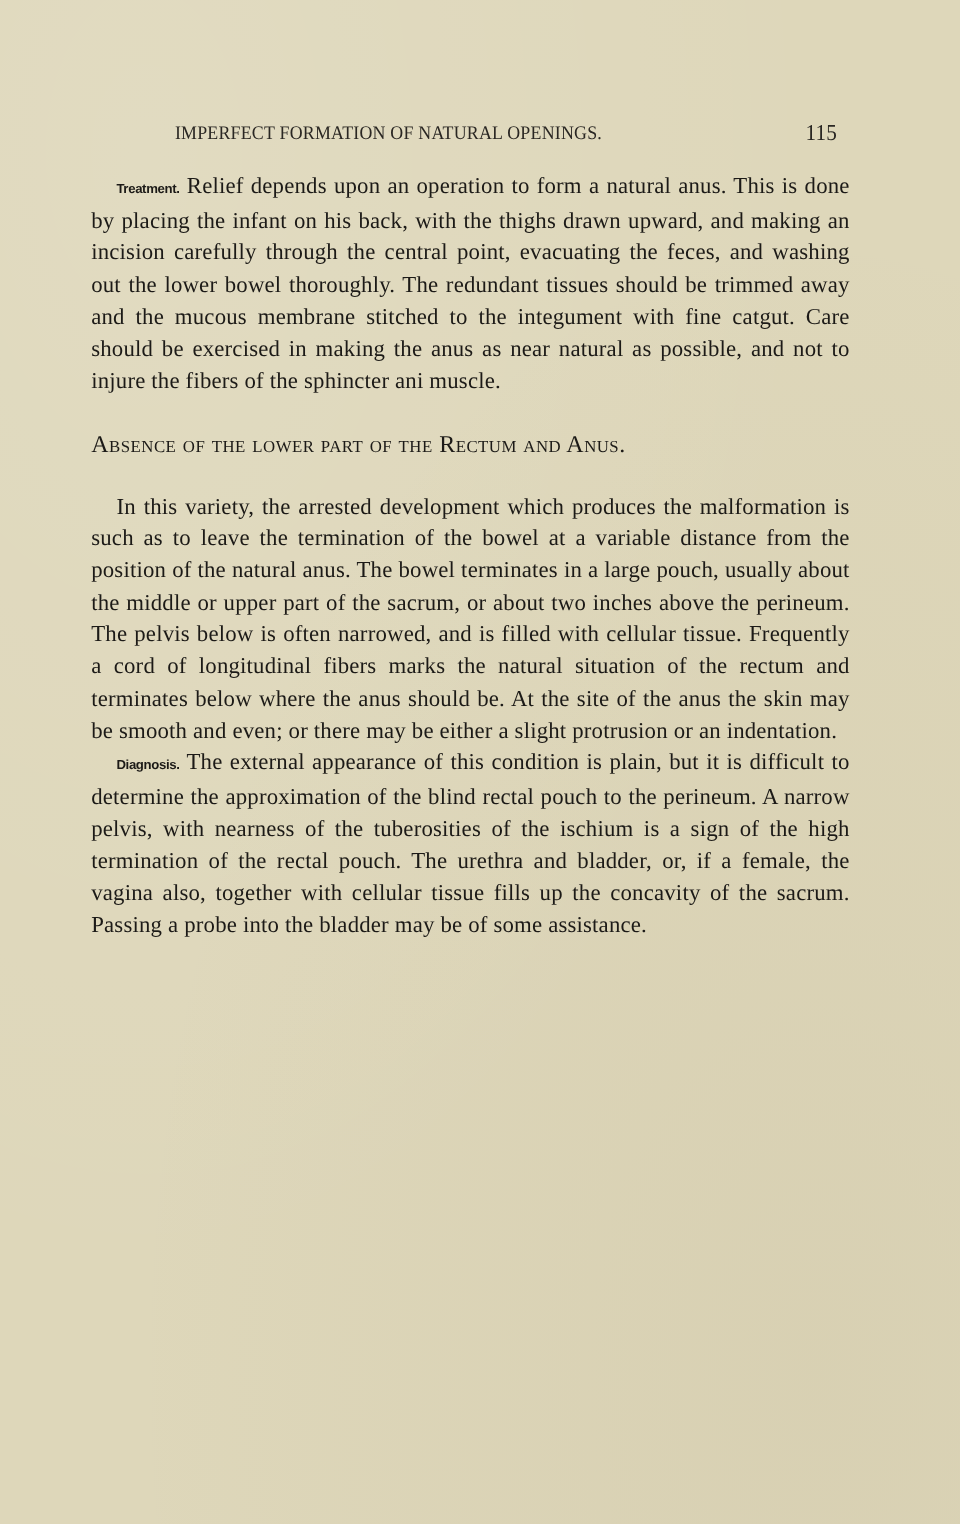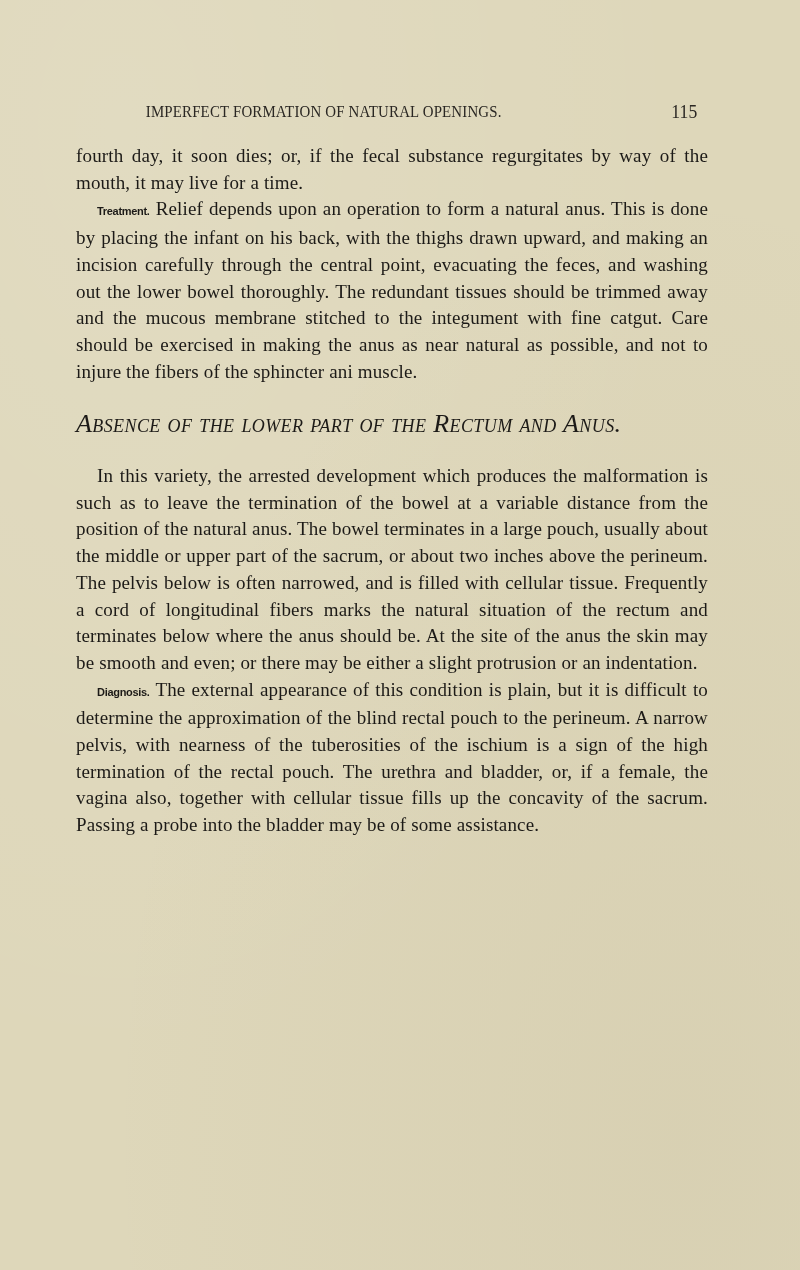--- a/index.html
+++ b/index.html
@@ -61,41 +61,39 @@
   }
   .runin {
     font-family: "Liberation Sans", "DejaVu Sans", sans-serif;
     font-weight: bold;
     font-size: 11px;
     letter-spacing: -0.3px;
   }
   .section-heading {
     margin: 26px 0 25px 0;
     padding-left: 0;
-    font-size: 26px;
+    font-size: 20px;
     letter-spacing: 0.4px;
     white-space: nowrap;
-    font-style: italic;
   }
   .section-heading .sc {
     font-variant: small-caps;
   }
 </style>
 </head>
 <body>
 
 <div class="page">
 
   <div class="running-head">
     <span class="title">IMPERFECT FORMATION OF NATURAL OPENINGS.</span>
     <span class="folio">115</span>
   </div>
 
   <div class="body-text">
-    <p>fourth day, it soon dies; or, if the fecal substance regurgitates by way of the mouth, it may live for a time.</p>
 
     <p class="indent"><span class="runin">Treatment.</span><span> Relief depends upon an operation to form a natural anus. This is done by placing the infant on his back, with the thighs drawn upward, and making an incision carefully through the central point, evacuating the feces, and washing out the lower bowel thoroughly. The redundant tissues should be trimmed away and the mucous membrane stitched to the integument with fine catgut. Care should be exercised in making the anus as near natural as possible, and not to injure the fibers of the sphincter ani muscle.</span></p>
 
 
     <div class="section-heading">
       <span class="sc">Absence of the lower part of the Rectum and Anus.</span>
     </div>
 
     <p class="indent">In this variety, the arrested development which produces the malformation is such as to leave the termination of the bowel at a variable distance from the position of the natural anus. The bowel terminates in a large pouch, usually about the middle or upper part of the sacrum, or about two inches above the perineum. The pelvis below is often narrowed, and is filled with cellular tissue. Frequently a cord of longitudinal fibers marks the natural situation of the rectum and terminates below where the anus should be. At the site of the anus the skin may be smooth and even; or there may be either a slight protrusion or an indentation.</p>
 

